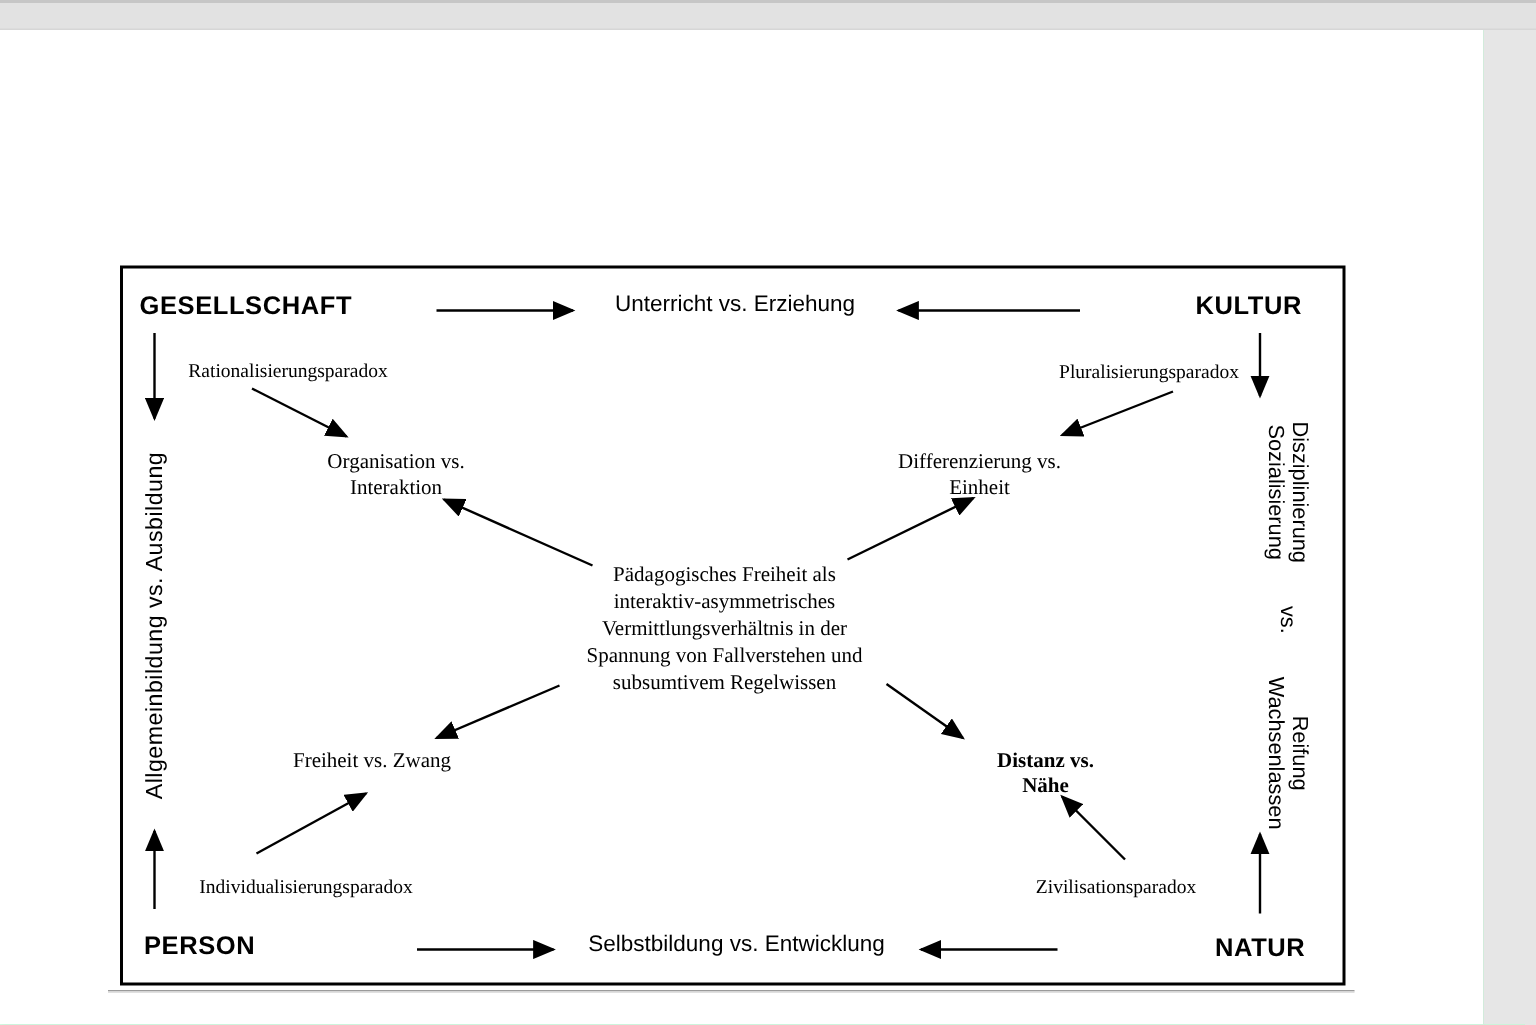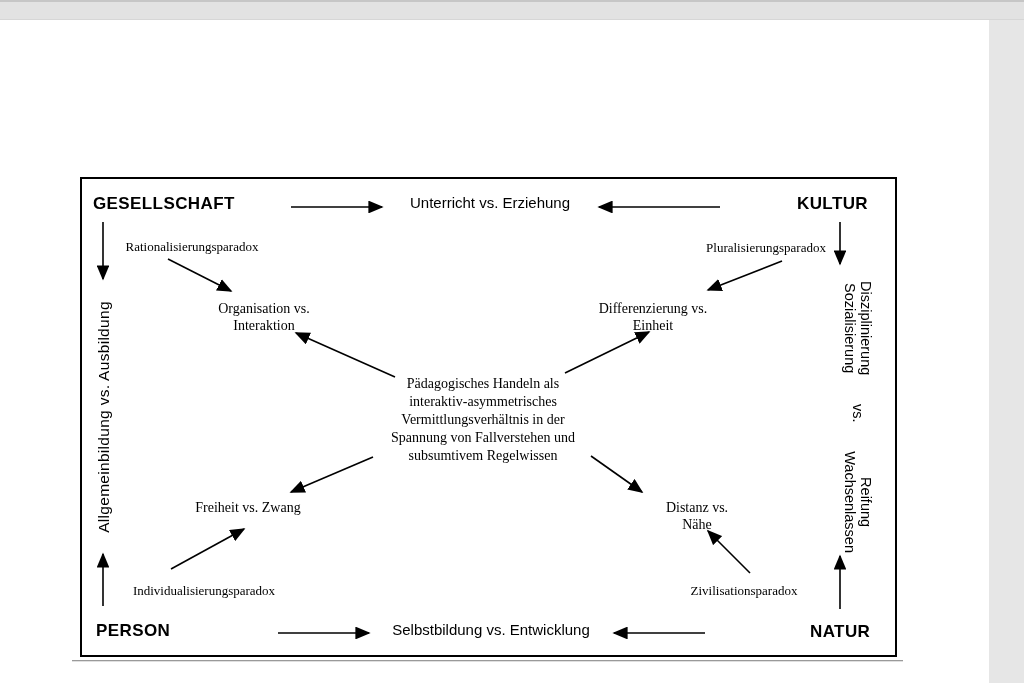--- a/index.html
+++ b/index.html
@@ -97,25 +97,25 @@
     <div>Organisation vs.</div>
     <div>Interaktion</div>
   </div>
   <div class="abs serif tension cx" style="left:653px;top:301px;">
     <div>Differenzierung vs.</div>
     <div>Einheit</div>
   </div>
   <div class="abs serif tension cx" style="left:248px;top:500px;">
     <div>Freiheit vs. Zwang</div>
   </div>
-  <div class="abs serif tension cx" style="left:697px;top:500px;">
+  <div class="abs serif tension cx" style="left:697px;top:500px;font-weight:bold;">
     <div>Distanz vs.</div>
     <div>Nähe</div>
   </div>
 
   <div class="abs serif centerblock cx" style="left:483px;top:375px;">
-    <div>Pädagogisches Handeln als</div>
+    <div>Pädagogisches Freiheit als</div>
     <div>interaktiv-asymmetrisches</div>
     <div>Vermittlungsverhältnis in der</div>
     <div>Spannung von Fallverstehen und</div>
     <div>subsumtivem Regelwissen</div>
   </div>
 </div>
 
 </body></html>

